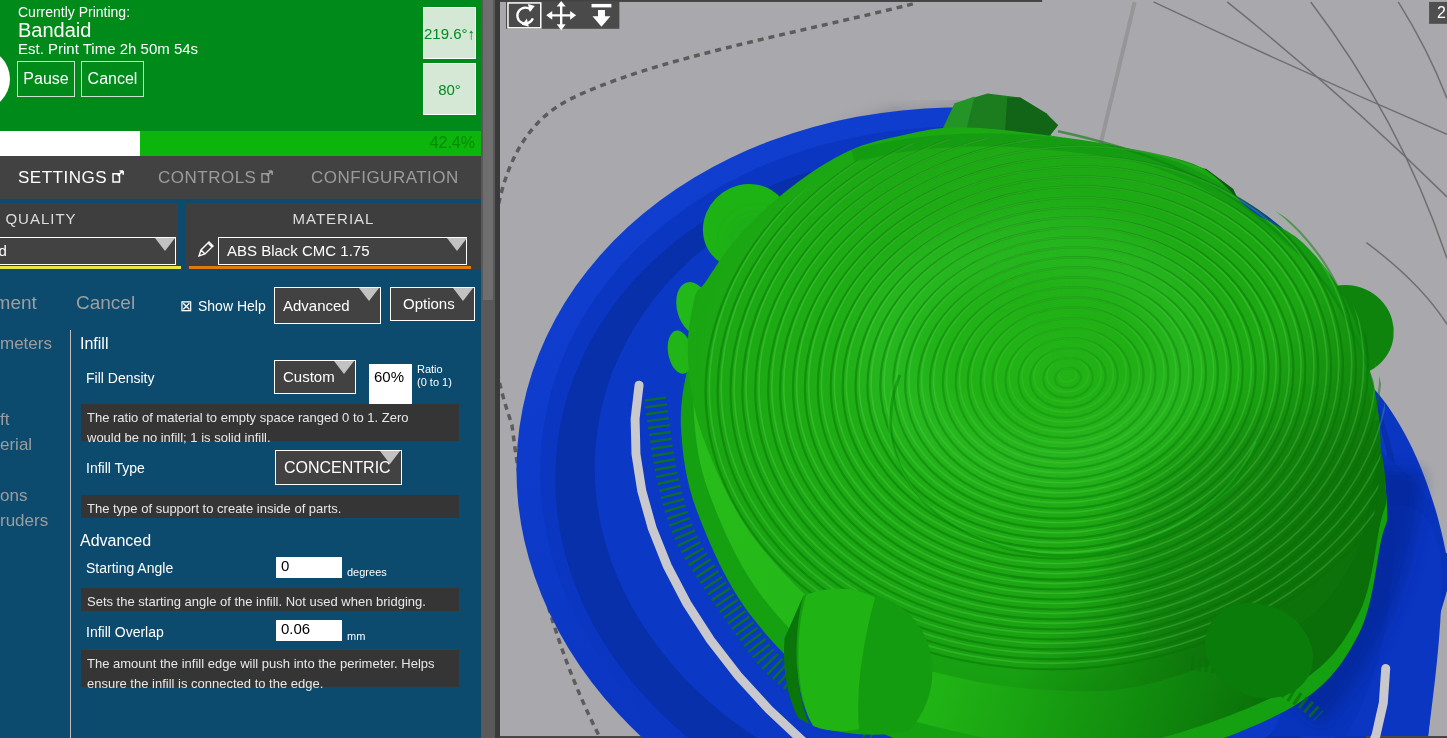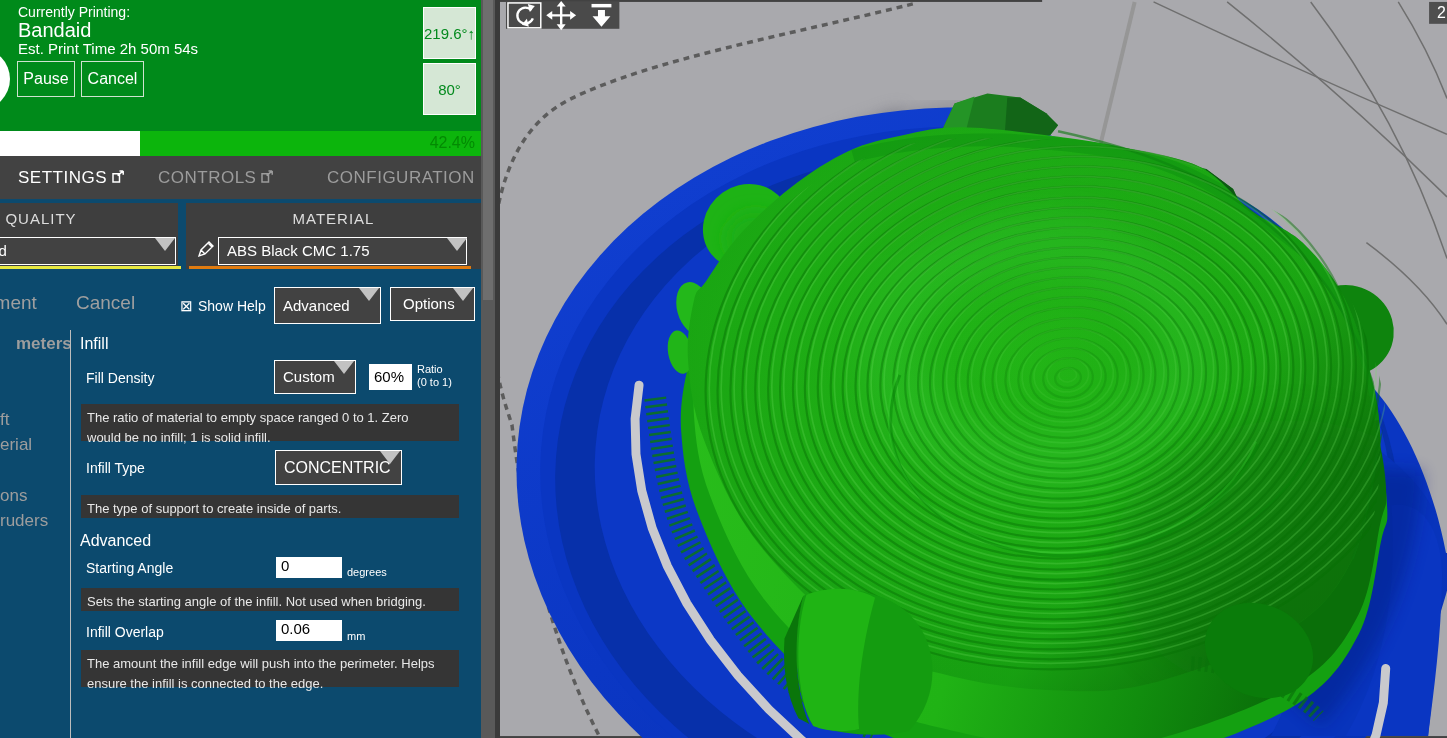--- a/index.html
+++ b/index.html
@@ -61,21 +61,21 @@
       <div class="white"></div>
       <div class="pct">42.4%</div>
     </div>
   <div id="tabs">
     <span class="on" style="left:18px;">SETTINGS<svg class="lnk" viewBox="0 0 16 14">
           <path d="M1 4 h7 v9 h-7 z M6 6 l6 -5 M12 1 l-4 0 M12 1 l0 4" stroke="#fff" fill="none" stroke-width="1.6"></path>
         </svg></span>
     <span style="left:158px;">CONTROLS<svg class="lnk" viewBox="0 0 16 14">
           <path d="M1 4 h7 v9 h-7 z M6 6 l6 -5 M12 1 l-4 0 M12 1 l0 4" stroke="#9c9c9c" fill="none" stroke-width="1.6"></path>
         </svg></span>
-    <span style="left:311px;margin-left:16px;">CONFIGURATION</span>
+    <span style="left:311px;">CONFIGURATION</span>
   </div>
   <div id="qm">
     <div class="qmbox" style="left:-96px;width:274px;">
         <div class="cap">QUALITY</div>
       </div>
     <div class="qmbox" style="left:186px;width:295px;">
         <div class="cap">MATERIAL</div>
       </div>
     <div class="drop" style="left:-63px;top:38px;width:239px;height:28px;">Standard</div>
     <div class="dar" style="left:155px;top:39px;"></div>
@@ -92,32 +92,32 @@
     <span class="st" style="left:76px;">Cancel</span>
     <span style="position:absolute;left:180px;top:14px;color:#fff;font-size:15px;">⊠</span>
     <span style="position:absolute;left:198px;top:15px;color:#fff;font-size:14px;">Show Help</span>
     <div class="drop" style="left:274px;top:4px;width:107px;height:37px;line-height:35px;">Advanced</div>
     <div class="dar2" style="left:359px;top:5px;"></div>
     <div class="drop" style="left:390px;top:4px;width:85px;height:34px;line-height:32px;padding-left:12px;">Options</div>
     <div class="dar2" style="left:453px;top:5px;"></div>
   </div>
   <div id="content">
     <div class="side">
-      <div style="left:16px;top:4px;font-weight:bold;">meters</div>
+      <div style="left:0px;top:4px;">meters</div>
       <div style="left:0px;top:80px;">ft</div>
       <div style="left:0px;top:105px;">erial</div>
       <div style="left:0px;top:156px;">ons</div>
       <div style="left:0px;top:181px;">ruders</div>
     </div>
     <div id="vline"></div>
     <div class="sec" style="top:5px;">Infill</div>
     <div class="lbl" style="left:86px;top:40px;">Fill Density</div>
     <div class="drop" style="left:274px;top:30px;width:82px;height:34px;line-height:32px;">Custom</div>
     <div class="dar2" style="left:334px;top:31px;"></div>
-    <div class="whitein" style="left:369px;top:34px;width:43px;height:26px;line-height:26px;">60%</div>
+    <div class="whitein" style="left:369px;top:34px;width:43px;height:40px;line-height:26px;">60%</div>
     <div style="position:absolute;left:417px;top:33px;color:#fff;font-size:11px;line-height:13px;">Ratio<br>(0 to 1)</div>
     <div class="helpbox" style="top:74px;height:37px;">The ratio of material to empty space ranged 0 to 1. Zero<br>would be no infill; 1 is solid infill.</div>
     <div class="lbl" style="left:86px;top:130px;">Infill Type</div>
     <div class="drop" style="left:275px;top:120px;width:127px;height:35px;line-height:33px;font-size:16px;">CONCENTRIC</div>
     <div class="dar2" style="left:380px;top:121px;"></div>
     <div class="helpbox" style="top:165px;height:23px;">The type of support to create inside of parts.</div>
     <div class="sec" style="top:202px;">Advanced</div>
     <div class="lbl" style="left:86px;top:230px;">Starting Angle</div>
     <div class="whitein" style="left:276px;top:227px;width:66px;height:21px;">0</div>
     <div style="position:absolute;left:347px;top:236px;color:#fff;font-size:11px;">degrees</div>

